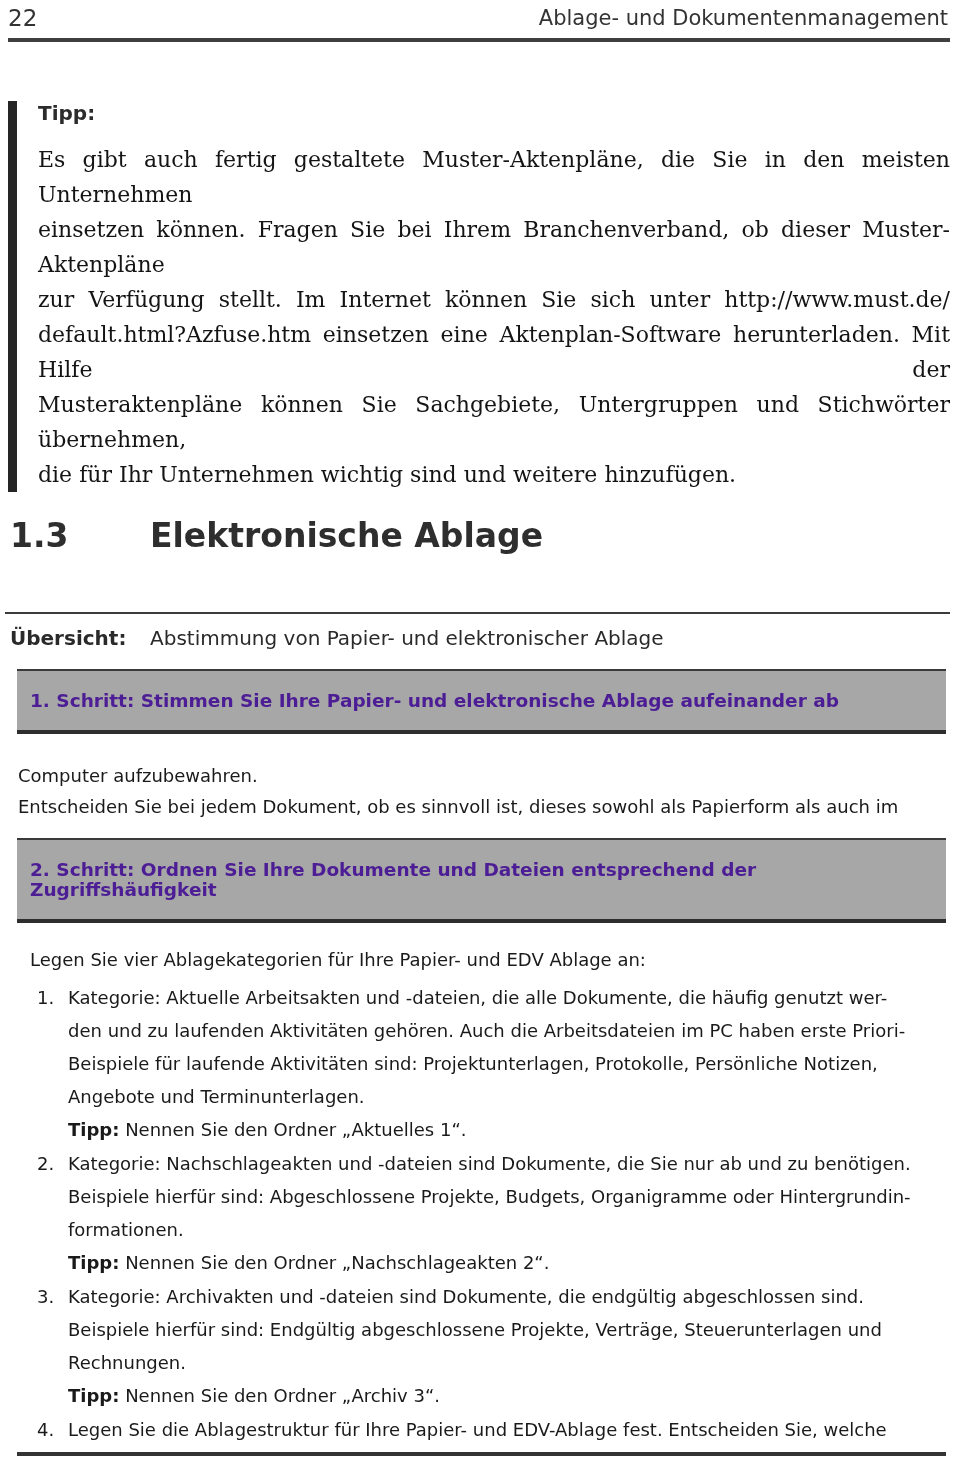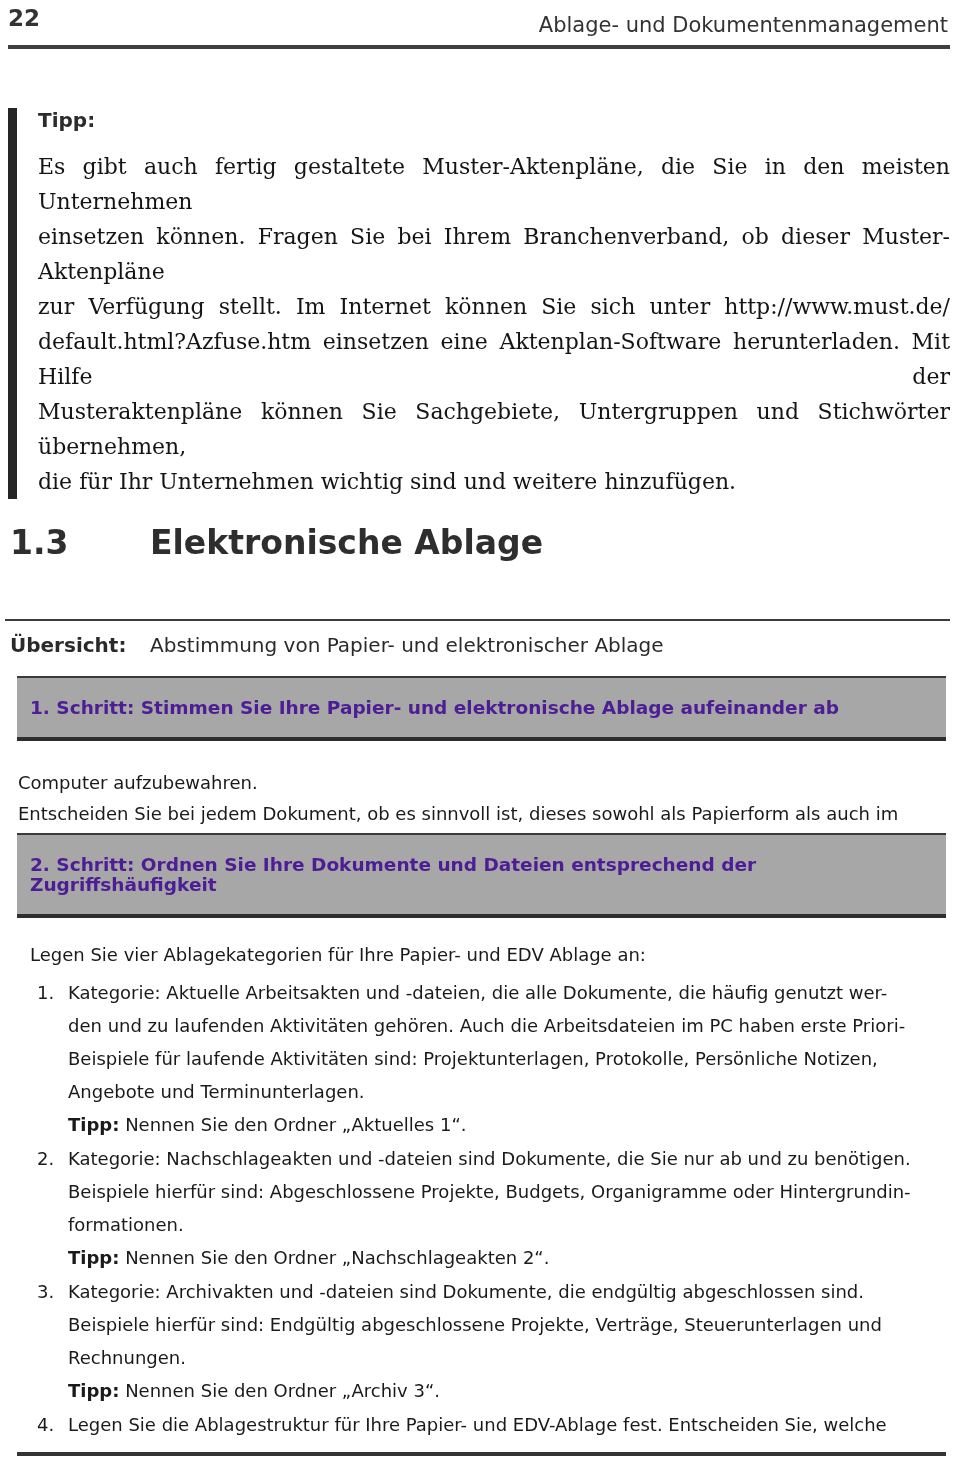--- a/index.html
+++ b/index.html
@@ -4,22 +4,22 @@
 <style>
   html,body { margin:0; padding:0; background:#ffffff; }
   .page {
     position:relative; width:960px; height:1462px; overflow:hidden;
     background:#ffffff; color:#1e1e1e;
     font-family:"DejaVu Sans", sans-serif;
   }
   
   .header { display:flex; justify-content:space-between; align-items:flex-start;
             padding:5px 12px 0 8px; color:#333; }
-  .page-num { font-size:23px; line-height:26px;font-weight:bold; }
-  .doc-title { font-size:21px; line-height:26px;margin-top:7px; }
+  .page-num { font-size:23px; line-height:26px; }
+  .doc-title { font-size:21px; line-height:26px; }
   .header-rule { height:4px; background:#3f3f3f; margin:7px 10px 0 8px; }
 
   
   .tip-box { margin:59px 10px 0 8px; border-left:9px solid #252525; padding-left:21px; }
   .tip-label { font-size:20px; font-weight:bold; color:#2c2c2c; line-height:24px; }
   .tip-lines { margin-top:17px; font-family:"DejaVu Serif", serif;
                font-size:22px; line-height:35px; color:#141414; }
   .jl { text-align:justify; text-align-last:justify; }
 
   
@@ -31,21 +31,21 @@
   .overview-rule { height:2px; background:#3c3c3c; margin:55px 10px 0 5px; }
   .overview-row { display:flex; margin:11px 0 0 10px; font-size:20px;
                   line-height:26px; color:#2a2a2a; }
   .overview-label { width:140px; flex:none; font-weight:bold; }
 
   
   .step-bar { margin:18px 14px 0 17px; background:#a7a7a7;
               border-top:2px solid #3a3a3a; border-bottom:4px solid #2e2e2e;
               padding:20px 10px 19px 13px; font-size:18.5px; font-weight:bold;
               color:#4c1d95; line-height:20px; }
-  .step-bar.second { margin-top:4px; }
+  .step-bar.second { margin-top:16px; }
 
   .step1-para { margin:26px 0 0 18px; font-size:18px; line-height:31px; color:#1a1a1a; }
   .intro-line { margin:20px 0 0 30px; font-size:18px; line-height:33px; color:#1a1a1a; }
 
   
   .cat-list { margin:5px 14px 0 0; }
   .cat-item { display:flex; margin-bottom:1px; font-size:18px; line-height:33px; color:#1a1a1a; }
   .cat-number { flex:none; width:68px; padding-left:37px; box-sizing:border-box; }
   .cat-content { flex:1; min-width:0; }
   .cat-line { white-space:nowrap; }

